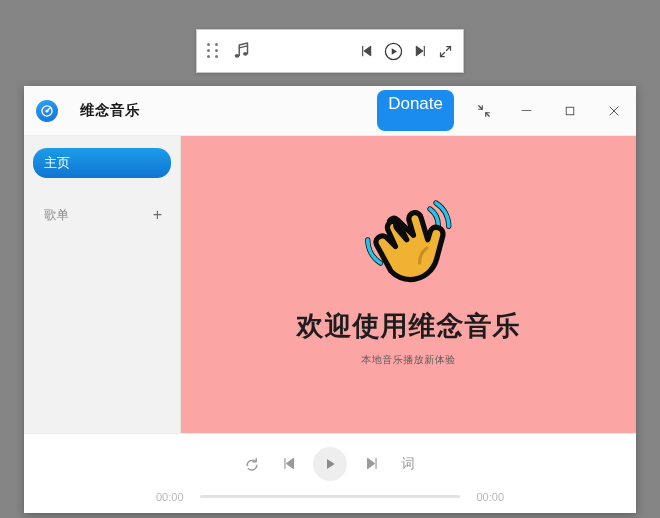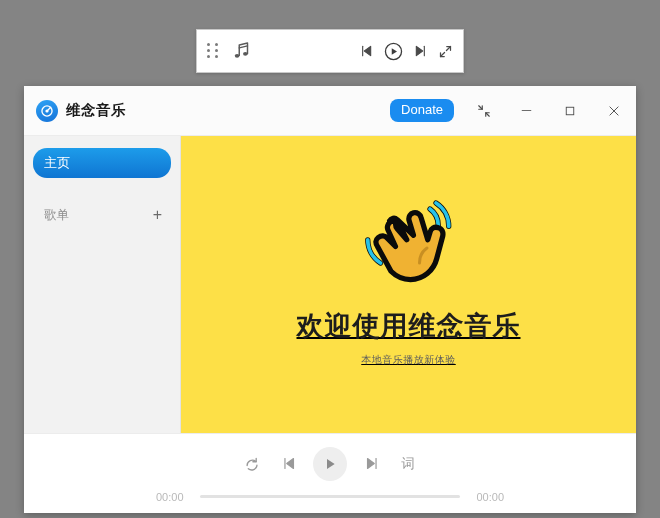--- a/index.html
+++ b/index.html
@@ -84,21 +84,21 @@
     min-height: 49px;
     background: #fbfbfb;
     border-bottom: 1px solid #ececec;
     display: flex;
     align-items: center;
     padding-left: 12px;
   }
   .brand {
     display: flex;
     align-items: center;
-    gap: 8px;
+    gap: 22px;
   }
   .brand-logo {
     width: 22px;
     height: 22px;
     border-radius: 50%;
     background: linear-gradient(160deg, #2fa3f5 0%, #1472d8 100%);
     display: flex;
     align-items: center;
     justify-content: center;
     flex: none;
@@ -111,24 +111,24 @@
   }
   .title-actions {
     margin-left: auto;
     display: flex;
     align-items: center;
     height: 100%;
   }
   #donate-button {
     background: #1a8cf0;
     color: #ffffff;
-    font-size: 13px;
+    font-size: 17px;
     border: none;
     border-radius: 8px;
-    padding: 4px 11px 5px 11px;
+    padding: 4px 11px 17px 11px;
     cursor: pointer;
     font-family: inherit;
     line-height: 1.15;
   }
   .winbtn {
     width: 44px;
     height: 49px;
     display: flex;
     align-items: center;
     justify-content: center;
@@ -177,28 +177,27 @@
     margin-left: auto;
     color: #6b6b6b;
     font-size: 16px;
     line-height: 1;
     cursor: pointer;
     padding: 0 2px;
   }
 
   #content-area {
     flex: 1;
-    background: #fde047;
+    background: #fca5a5;
     display: flex;
     flex-direction: column;
     align-items: center;
     justify-content: center;
     padding-bottom: 8px;
     min-width: 0;
-    text-decoration: underline;
   }
   #welcome-emoji {
     margin-bottom: 16px;
   }
   #welcome-title {
     font-size: 27px;
     font-weight: bold;
     color: #1d1d1d;
     letter-spacing: 1px;
     line-height: 1.2;

